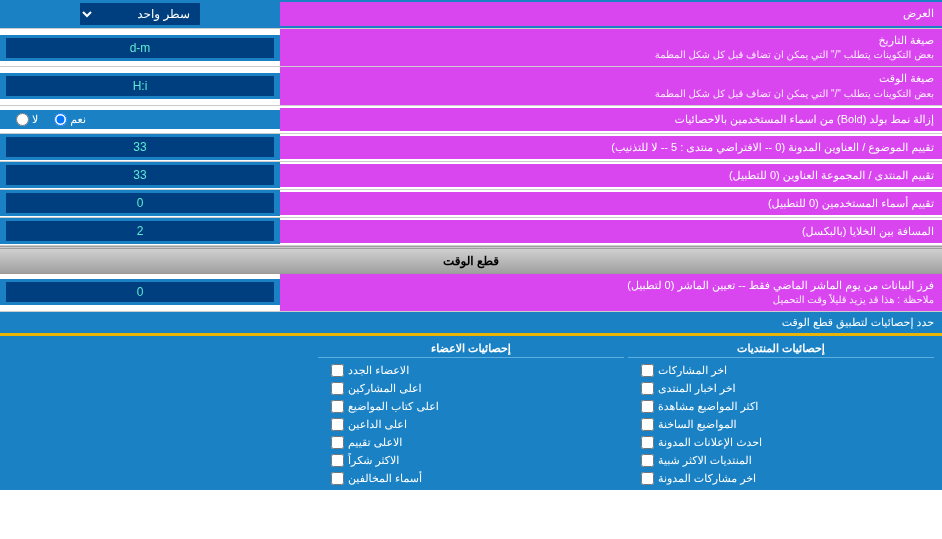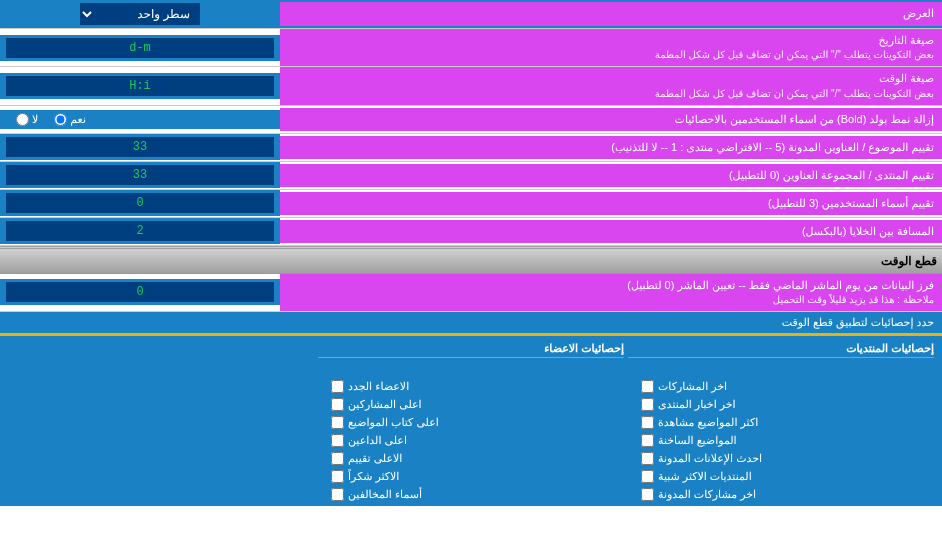--- a/index.html
+++ b/index.html
@@ -32,32 +32,32 @@
       width: 280px;
       background: #1a82c4;
       padding: 3px 6px;
       display: flex;
       align-items: center;
       justify-content: center;
     }
 
     .input-field {
       background: #003f7f;
-      color: #22c55e;
+      color: #5eead4;
       border: none;
       padding: 3px 6px;
       font-size: 12px;
       text-align: center;
       width: 100%;
       direction: ltr;
-      font-family: Liberation Mono, monospace;
     }
 
     .section-header {
       background: linear-gradient(to bottom, #d0d0d0, #a0a0a0);
+      text-align: center;
       font-weight: bold;
       font-size: 12px;
       padding: 5px;
       border-bottom: 1px solid #999;
     }
 
     .top-header {
       display: flex;
       align-items: center;
       background: #1a82c4;
@@ -132,24 +132,24 @@
       flex: 1;
       display: flex;
       flex-direction: column;
       gap: 3px;
     }
 
     .checkbox-col-header {
       color: #fff;
       font-weight: bold;
       font-size: 11px;
-      text-align: right;
+      text-align: center;
       padding: 2px 0;
       border-bottom: 1px solid #5aafdf;
-      margin-bottom: 18px;
+      margin-bottom: 2px;
     }
 
     .checkbox-item {
       display: flex;
       align-items: center;
       gap: 4px;
       color: #fff;
       font-size: 11px;
       justify-content: flex-end;
       padding: 1px 13px;
@@ -206,35 +206,35 @@
       <input type="radio" name="bold" checked="" style="">
     </div>
     <div class="radio-option">
       <span>لا</span>
       <input type="radio" name="bold" style="">
     </div>
   </div>
 </div>
 
 <div class="row">
-  <div class="label-cell">تقييم الموضوع / العناوين المدونة (5 -- الافتراضي منتدى : 1 -- لا للتذنيب)</div>
+  <div class="label-cell">تقييم الموضوع / العناوين المدونة (0 -- الافتراضي منتدى : 5 -- لا للتذنيب)</div>
   <div class="input-cell">
     <input class="input-field" type="text" value="33" style="">
   </div>
 </div>
 
 <div class="row">
   <div class="label-cell">تقييم المنتدى / المجموعة العناوين (0 للتطبيل)</div>
   <div class="input-cell">
     <input class="input-field" type="text" value="33" style="">
   </div>
 </div>
 
 <div class="row">
-  <div class="label-cell">تقييم أسماء المستخدمين (3 للتطبيل)</div>
+  <div class="label-cell">تقييم أسماء المستخدمين (0 للتطبيل)</div>
   <div class="input-cell">
     <input class="input-field" type="text" value="0" style="">
   </div>
 </div>
 
 <div class="row">
   <div class="label-cell">المسافة بين الخلايا (بالبكسل)</div>
   <div class="input-cell">
     <input class="input-field" type="text" value="2" style="">
   </div>

